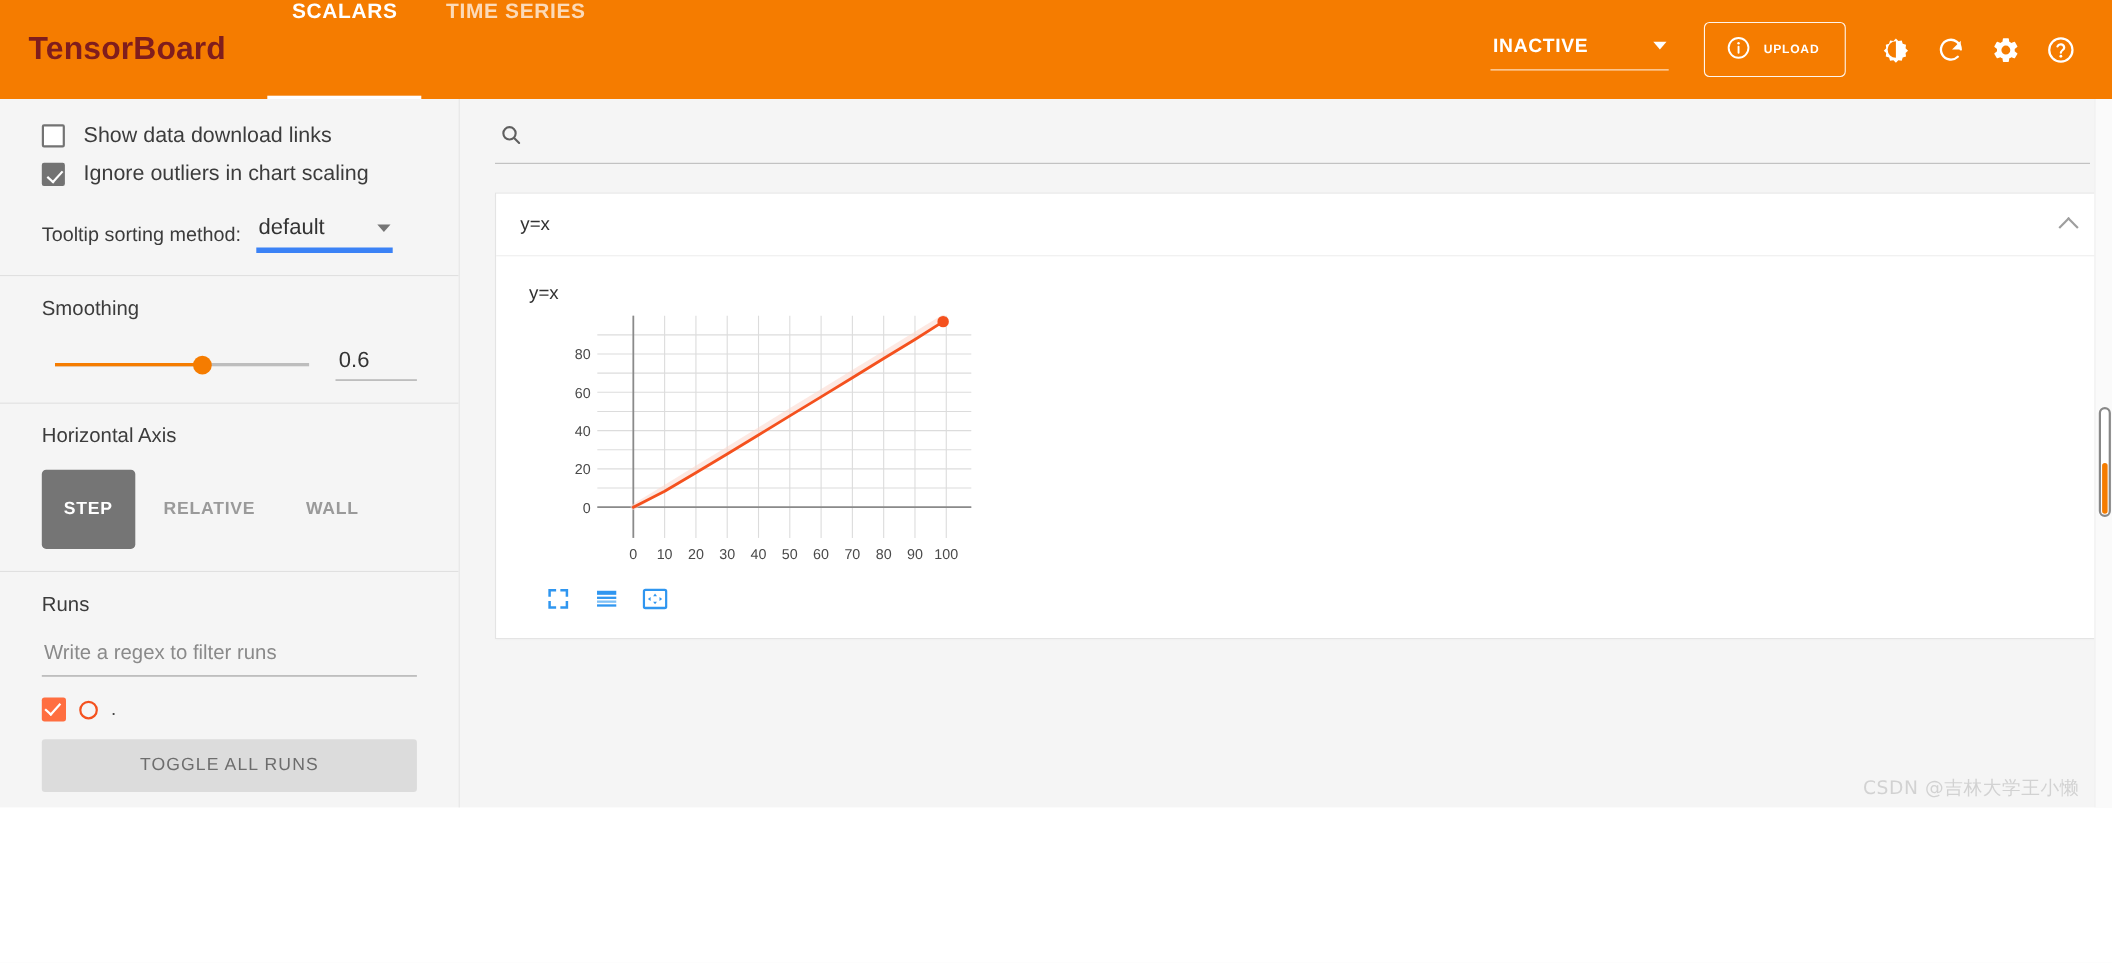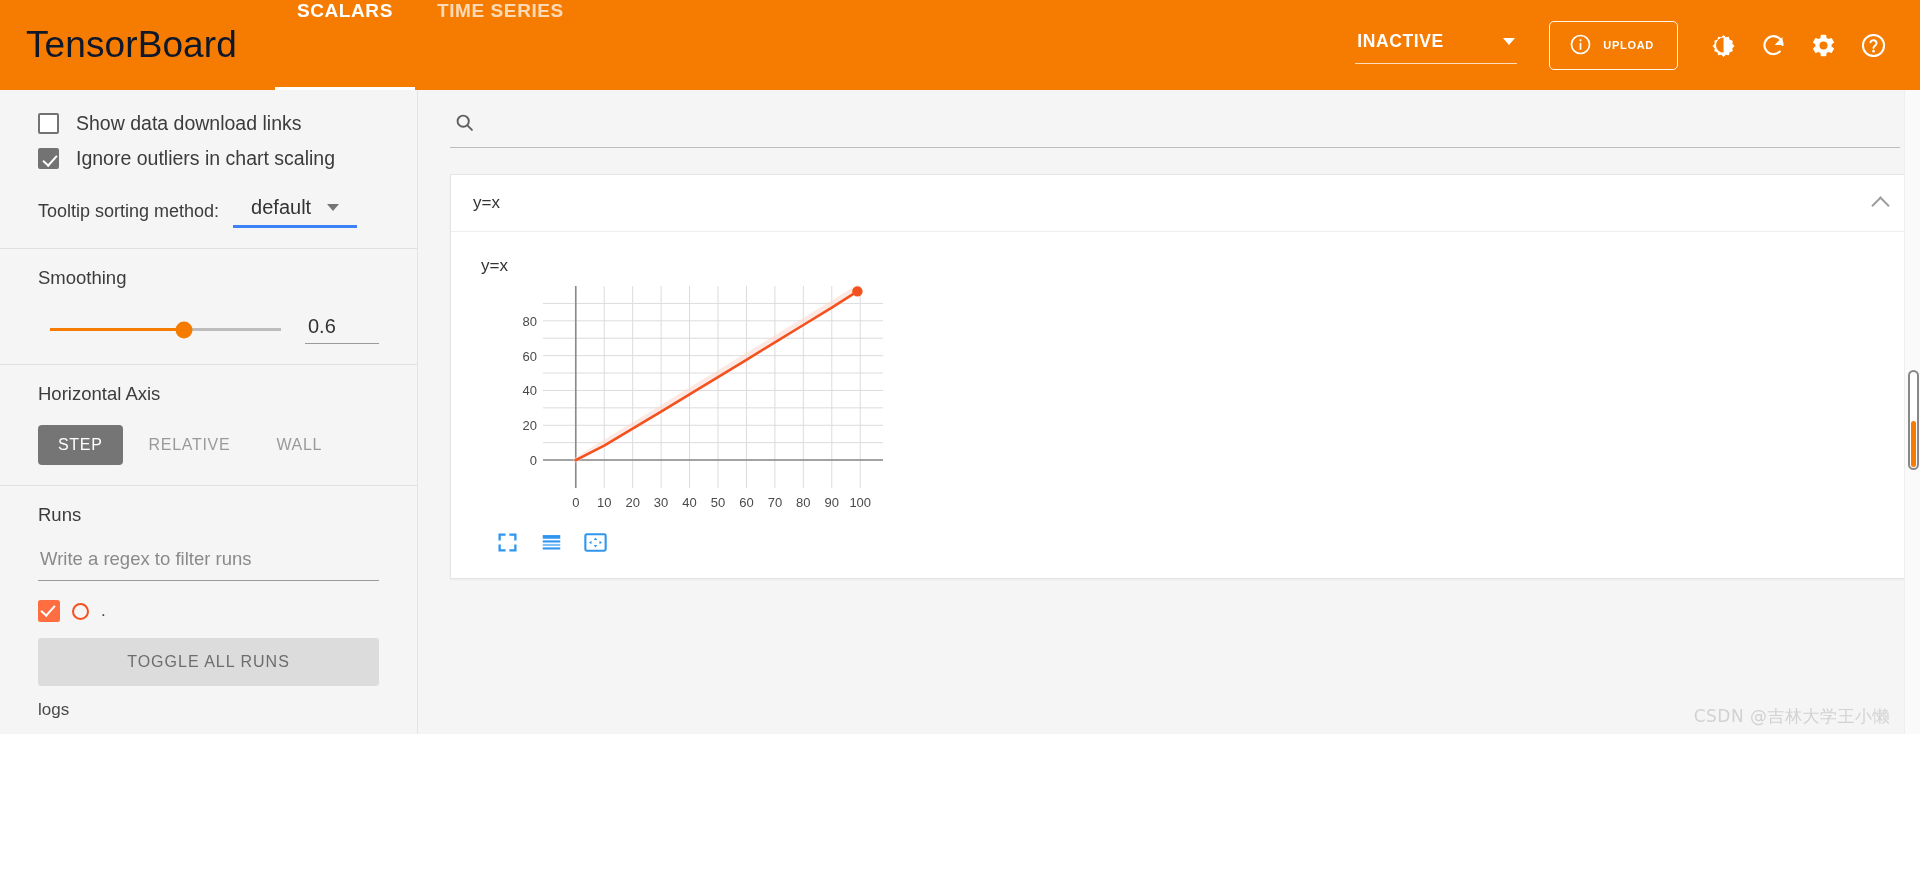--- a/index.html
+++ b/index.html
@@ -16,23 +16,23 @@
   .header {
     height: 90px;
     background: #F57C00;
     display: flex;
     align-items: center;
     padding: 0 22px 0 26px;
     position: relative;
     z-index: 10;
   }
   .brand {
-    color: #0f172a;
-    font-size: 37px;
-    font-weight: normal;
+    color: #7f1d1d;
+    font-size: 29px;
+    font-weight: bold;
     letter-spacing: 0.1px;
     white-space: nowrap;
     margin-right: 38px;
   }
   .tabs { display: flex; align-items: stretch; height: 90px; }
   .tab {
     display: flex; align-items: flex-start;
     padding: 0 22px;
     font-size: 19px;
     font-weight: bold;
@@ -139,22 +139,22 @@
   }
   .check-label { font-size: 19.5px; color: #3c3c3c; }
 
   .tooltip-row {
     display: flex; align-items: flex-end;
     gap: 14px;
     margin-top: 26px;
   }
   .tooltip-label { font-size: 18px; color: #3c3c3c; padding-bottom: 6px; }
   .tooltip-select {
-    display: flex; align-items: center; justify-content: center;
-    border-bottom: 3px solid #3b82f6;
+    display: flex; align-items: center; justify-content: space-between;
+    border-bottom: 5px solid #3b82f6;
     min-width: 124px;
     padding: 0 2px 6px 2px;
     cursor: pointer;
   }
   .tooltip-select-val { font-size: 20px; color: #333; }
   .caret-grey {
     width: 0; height: 0;
     border-left: 6px solid transparent;
     border-right: 6px solid transparent;
     border-top: 7px solid #757575;
@@ -197,24 +197,24 @@
     font-size: 20px; color: #333;
     border-bottom: 1px solid #9a9a9a;
     width: 74px;
     padding: 0 3px 5px 3px;
     background: transparent;
     font-family: "Liberation Sans", sans-serif;
   }
 
   .axis-btns { display: flex; gap: 6px; margin-top: 20px; }
   .axis-btn {
-    padding: 11px 20px;
+    padding: 27px 20px;
     border-radius: 4px;
     font-size: 16px;
-    font-weight: normal;
+    font-weight: bold;
     letter-spacing: 0.7px;
     color: #9a9a9a;
     cursor: pointer;
     background: transparent;
     border: none;
     font-family: "Liberation Sans", sans-serif;
     white-space: nowrap;
   }
   .axis-btn.active { background: #757575; color: #fff; }
 

